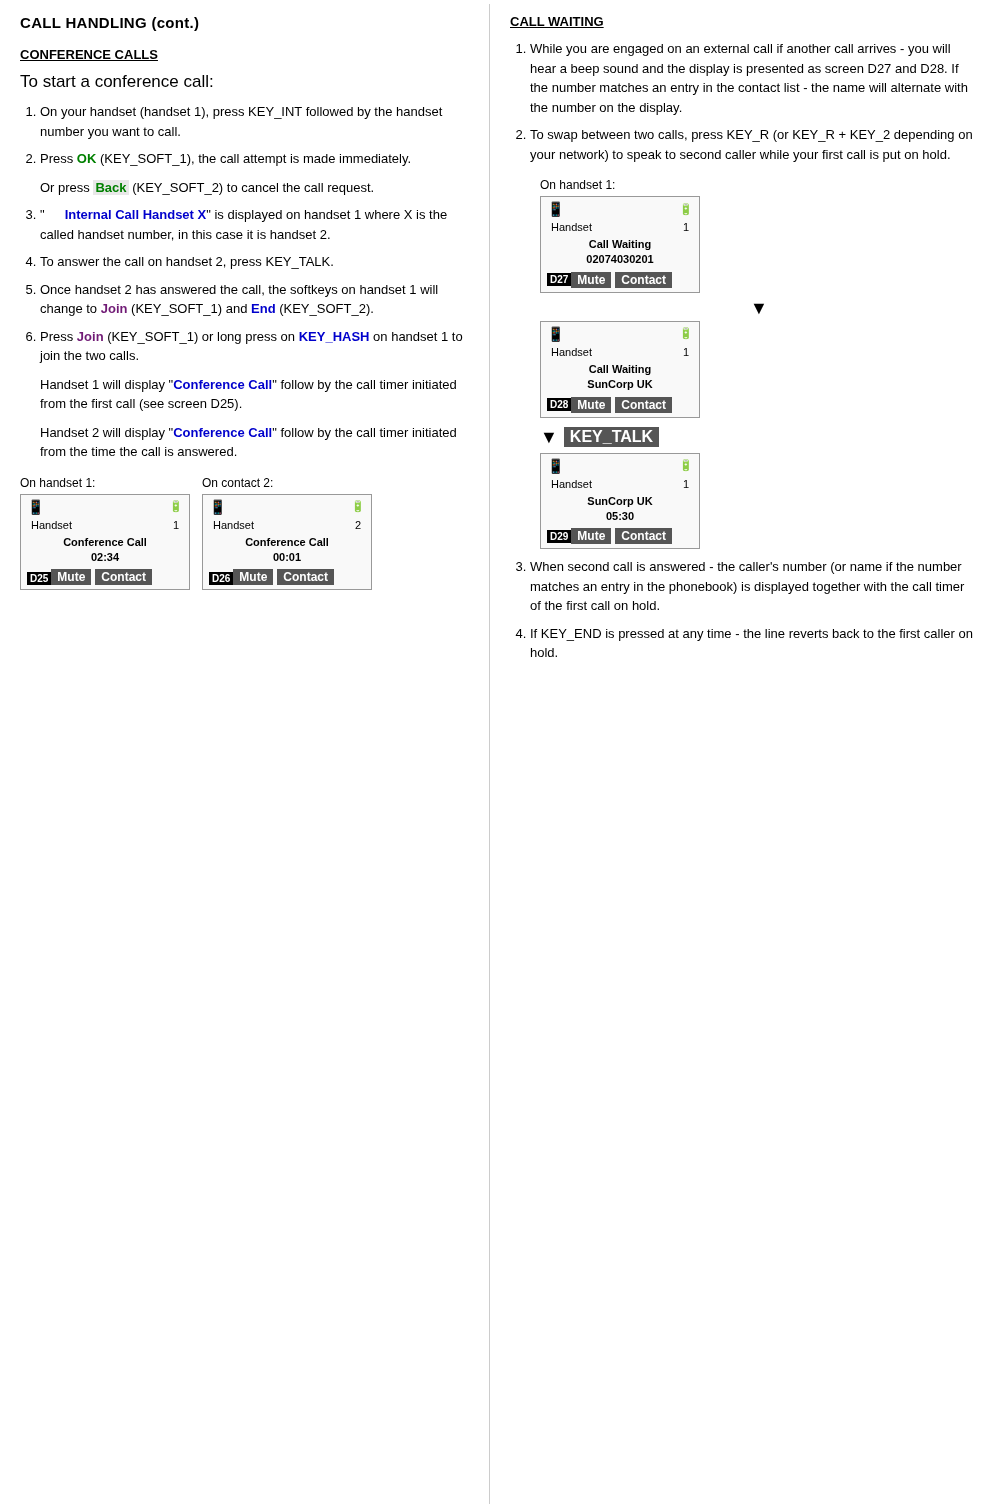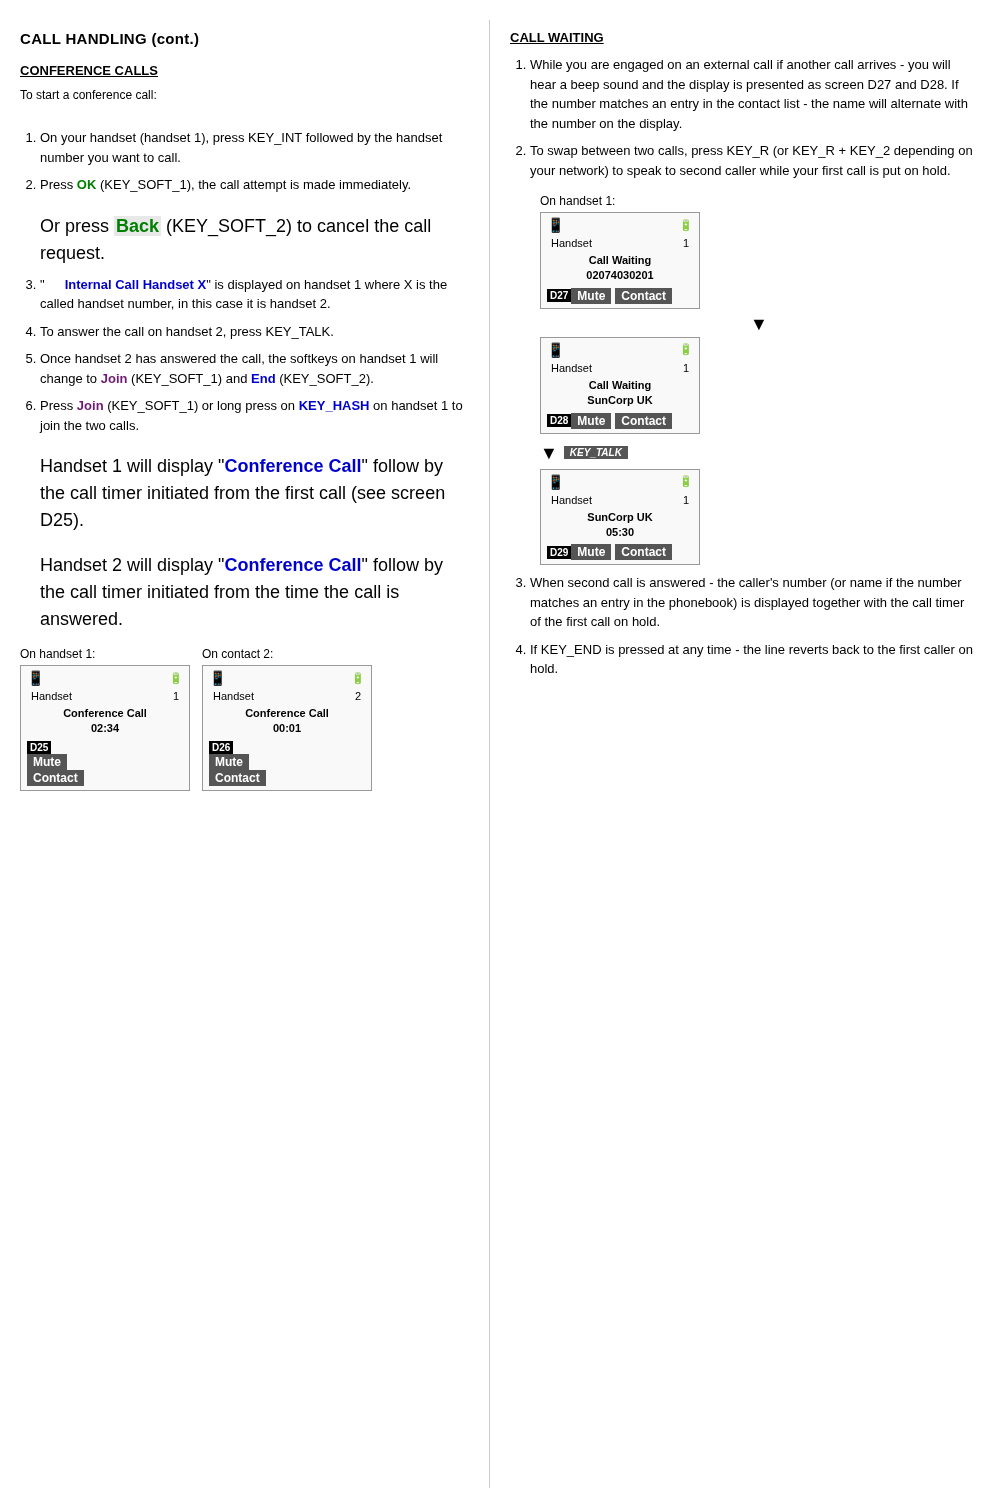--- a/index.html
+++ b/index.html
@@ -9,21 +9,21 @@
       background: #fff;
       color: #000;
       width: 998px;
       min-height: 1508px;
     }
     .page {
       display: flex;
       flex-direction: row;
       width: 998px;
       min-height: 1508px;
-      padding: 20px 0;
+      padding: 4px 0;
     }
     .left-col {
       width: 490px;
       padding: 10px 20px 10px 20px;
       border-right: 1px solid #ccc;
     }
     .right-col {
       width: 508px;
       padding: 10px 20px 10px 20px;
     }
@@ -33,43 +33,43 @@
       margin-bottom: 16px;
       letter-spacing: 0.3px;
     }
     .section-title {
       font-weight: bold;
       font-size: 13px;
       margin-bottom: 10px;
       text-decoration: underline;
     }
     .section-intro {
-      margin-bottom: 26px;
-      font-size: 12px;
+      margin-bottom: 10px;
+      font-size: 17px;
     }
     ol.main-list {
       margin-left: 20px;
       margin-bottom: 6px;
     }
     ol.main-list > li {
       margin-bottom: 8px;
       font-size: 13px;
       line-height: 1.5;
     }
     .inline-ok { color: #008000; font-weight: bold; }
     .inline-back { color: #008000; font-weight: bold; background: #e8e8e8; padding: 0 2px; }
     .inline-link { color: #0000cc; font-weight: bold; margin-left: 20px; }
     .inline-join { color: #701a75; font-weight: bold; }
     .inline-keyhash { color: #0000cc; font-weight: bold; }
     .inline-end { color: #0000cc; font-weight: bold; }
     .inline-confcall { color: #0000cc; font-weight: bold; }
     .sub-para {
       margin-left: 0px;
-      margin-top: 18px;
-      font-size: 18px;
+      margin-top: 9px;
+      font-size: 13px;
       line-height: 1.5;
     }
     
     .diagrams-row {
       display: flex;
       flex-direction: row;
       gap: 12px;
       margin-top: 14px;
       align-items: flex-start;
     }
@@ -112,22 +112,22 @@
     }
     .phone-content {
       text-align: center;
       font-size: 11px;
       font-weight: bold;
       margin: 4px 0;
       line-height: 1.4;
     }
     .phone-softkeys {
       display: flex;
-      flex-direction: column;
-      align-items: flex-start;
+      flex-direction: row;
+      align-items: flex-end;
       font-size: 11px;
       margin-top: 2px;
     }
     .phone-label-d {
       background: #000;
       color: #fff;
       padding: 1px 3px;
       font-size: 10px;
       font-weight: bold;
       min-width: 22px;
@@ -313,21 +313,21 @@
           <div class="rphone-softkeys">
             <span class="phone-label-d">D28</span>
             <span class="softkey-btn">Mute</span>
             <span class="softkey-btn">Contact</span>
           </div>
         </div>
       </div>
 
       <div style="display:flex; flex-direction:row; align-items:center; margin: 3px 0;">
         <div class="arrow-down" style="margin-right: 6px;">▼</div>
-        <span class="softkey-btn" style="font-size:10px;font-style:italic;">KEY_TALK</span>
+        <span class="softkey-btn" style="font-size:16px;">KEY_TALK</span>
       </div>
 
       <div class="right-screen-group">
         <div class="rphone-screen">
           <div class="phone-screen-top">
             <span class="phone-icon">📱</span>
             <span class="phone-battery">🔋</span>
           </div>
           <div class="phone-handset-row">
             <span>Handset</span>

